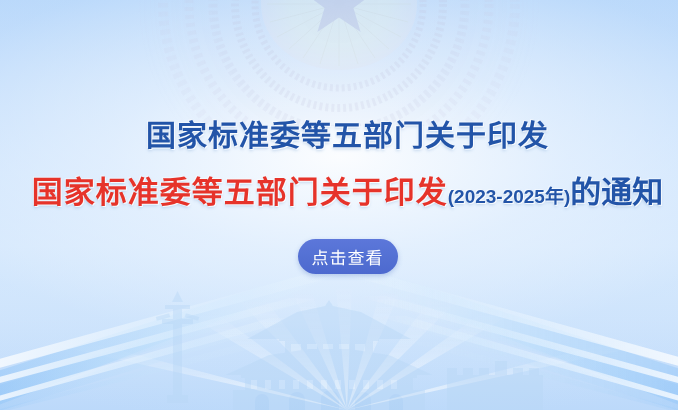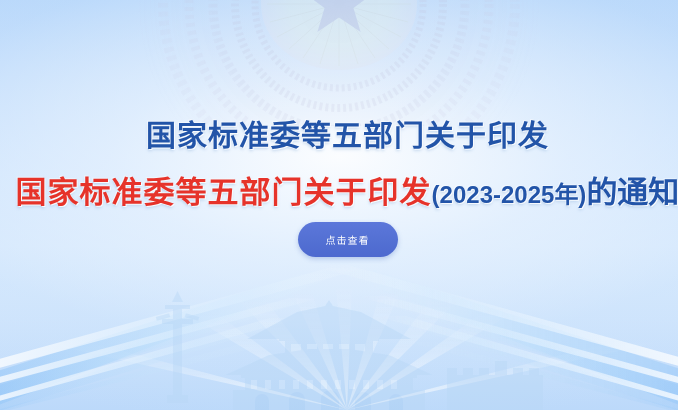--- a/index.html
+++ b/index.html
@@ -128,33 +128,33 @@
     text-shadow:
        1px 1px 0 rgba(255,255,255,0.85),
       -1px -1px 0 rgba(255,255,255,0.50),
        0 2px 3px rgba(140,175,215,0.45);
   }
   .t-red  { color: #e6332a; letter-spacing: 1px; }
   .t-blue { color: #2254a8; }
   .t-years {
     color: #2254a8;
     font-weight: 700;
-    font-size: 24px;
+    font-size: 19px;
     letter-spacing: 0;
   }
 
   .cta-button {
-    margin-top: 14px;
+    margin-top: 31px;
     width: 100px;
     height: 35px;
     border: none;
     border-radius: 18px;
     background: linear-gradient(180deg, #5c77da 0%, #5370d3 55%, #4d69cf 100%);
     color: #ffffff;
-    font-size: 10px;
+    font-size: 17px;
     font-weight: 400;
     letter-spacing: 1px;
     font-family: "Liberation Sans", "DejaVu Sans", sans-serif;
     cursor: pointer;
     box-shadow: 0 2px 5px rgba(70,105,190,0.30);
     display: flex;
     align-items: center;
     justify-content: center;
     padding: 0;
   }

